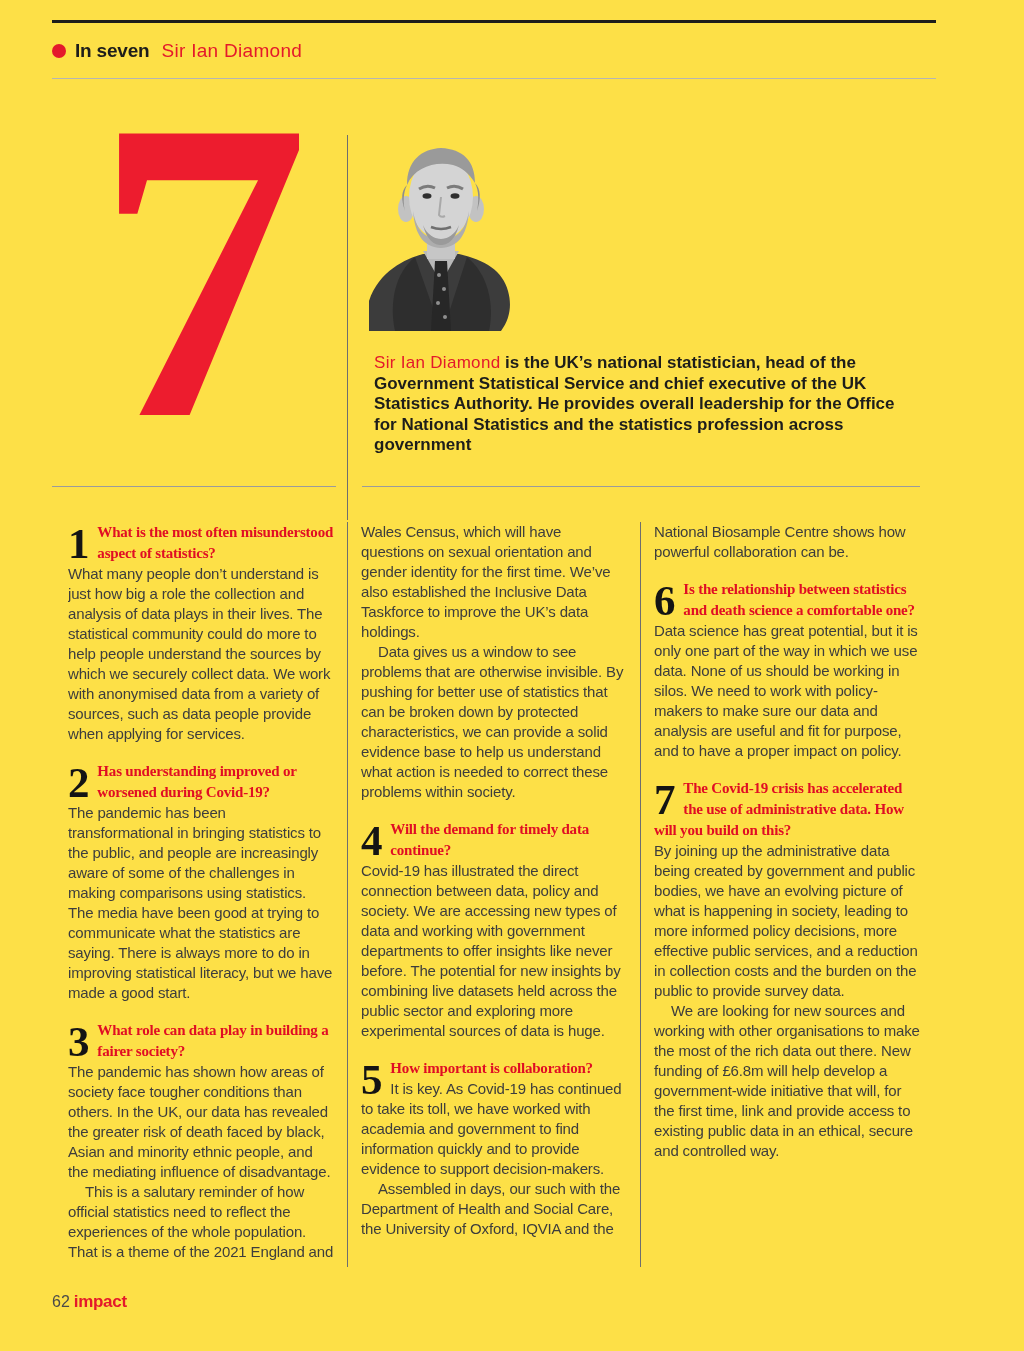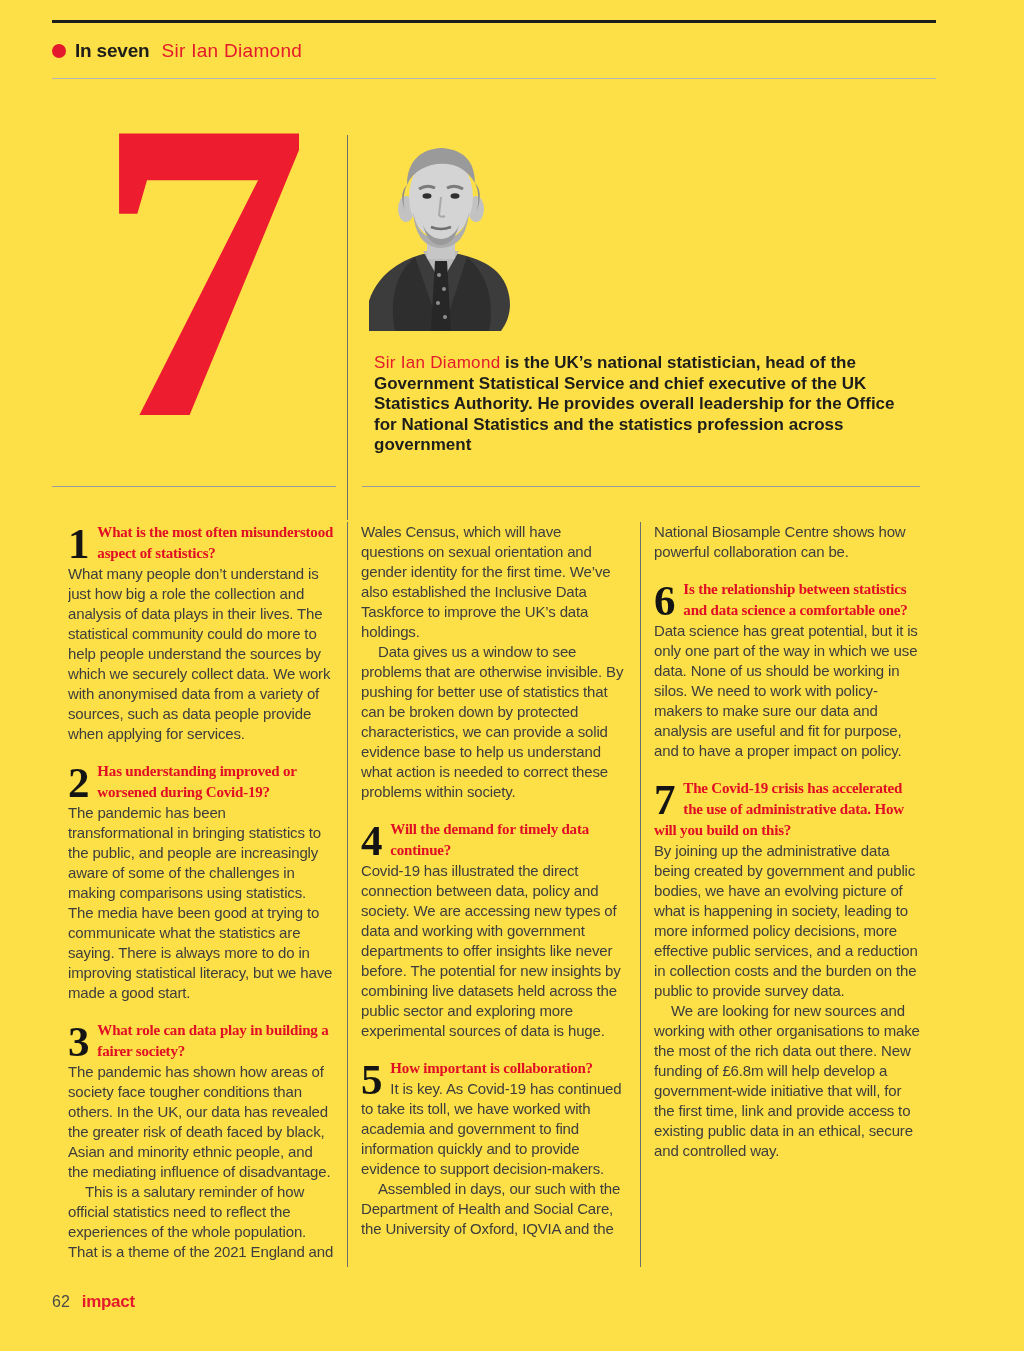--- a/index.html
+++ b/index.html
@@ -43,21 +43,21 @@
     font-size:43px; line-height:37px; margin:3px 8px 0 0; color:#141414;
   }
   .qtext{
     font-family:"Liberation Serif", serif; font-weight:bold; color:#e00d24;
     font-size:15px; line-height:21px; letter-spacing:-0.2px; margin:0;
   }
   .qa p.ans{margin:0;}
   .qa p.ans.indent{text-indent:17px;}
   
   .footer{position:absolute; left:52px; top:1292px; font-size:16px; color:#4a4a4a;}
-  .impact{color:#e4192b; font-weight:bold; font-size:17px; letter-spacing:-0.3px; margin-left:12px;}
+  .impact{color:#e4192b; font-weight:bold; font-size:17px; letter-spacing:-0.3px; margin-left:4px;}
 </style>
 </head>
 <body>
 
 <div class="page">
 
   <div class="top-rule"></div>
 
   <div class="header-row">
     <span class="dot"></span><span class="kicker">In seven</span><span class="subject">Sir Ian Diamond</span>
@@ -143,21 +143,21 @@
 
     <div class="block">
       <span class="num">5</span>
       <p class="qtext">How important is collaboration?</p>
       <p class="ans">It is key. As Covid-19 has continued to take its toll, we have worked with academia and government to find information quickly and to provide evidence to support decision-makers.</p>
       <p class="ans indent">Assembled in days, our such with the Department of Health and Social Care, the University of Oxford, IQVIA and the National Biosample Centre shows how powerful collaboration can be.</p>
     </div>
 
     <div class="block">
       <span class="num">6</span>
-      <p class="qtext">Is the relationship between statistics and data science a comfortable one?</p>
+      <p class="qtext">Is the relationship between statistics and death science a comfortable one?</p>
       <p class="ans">Data science has great potential, but it is only one part of the way in which we use data. None of us should be working in silos. We need to work with policy-makers to make sure our data and analysis are useful and fit for purpose, and to have a proper impact on policy.</p>
     </div>
 
     <div class="block">
       <span class="num">7</span>
       <p class="qtext">The Covid-19 crisis has accelerated the use of administrative data. How will you build on this?</p>
       <p class="ans">By joining up the administrative data being created by government and public bodies, we have an evolving picture of what is happening in society, leading to more informed policy decisions, more effective public services, and a reduction in collection costs and the burden on the public to provide survey data.</p>
       <p class="ans indent">We are looking for new sources and working with other organisations to make the most of the rich data out there. New funding of £6.8m will help develop a government-wide initiative that will, for the first time, link and provide access to existing public data in an ethical, secure and controlled way.</p>
     </div>
 

